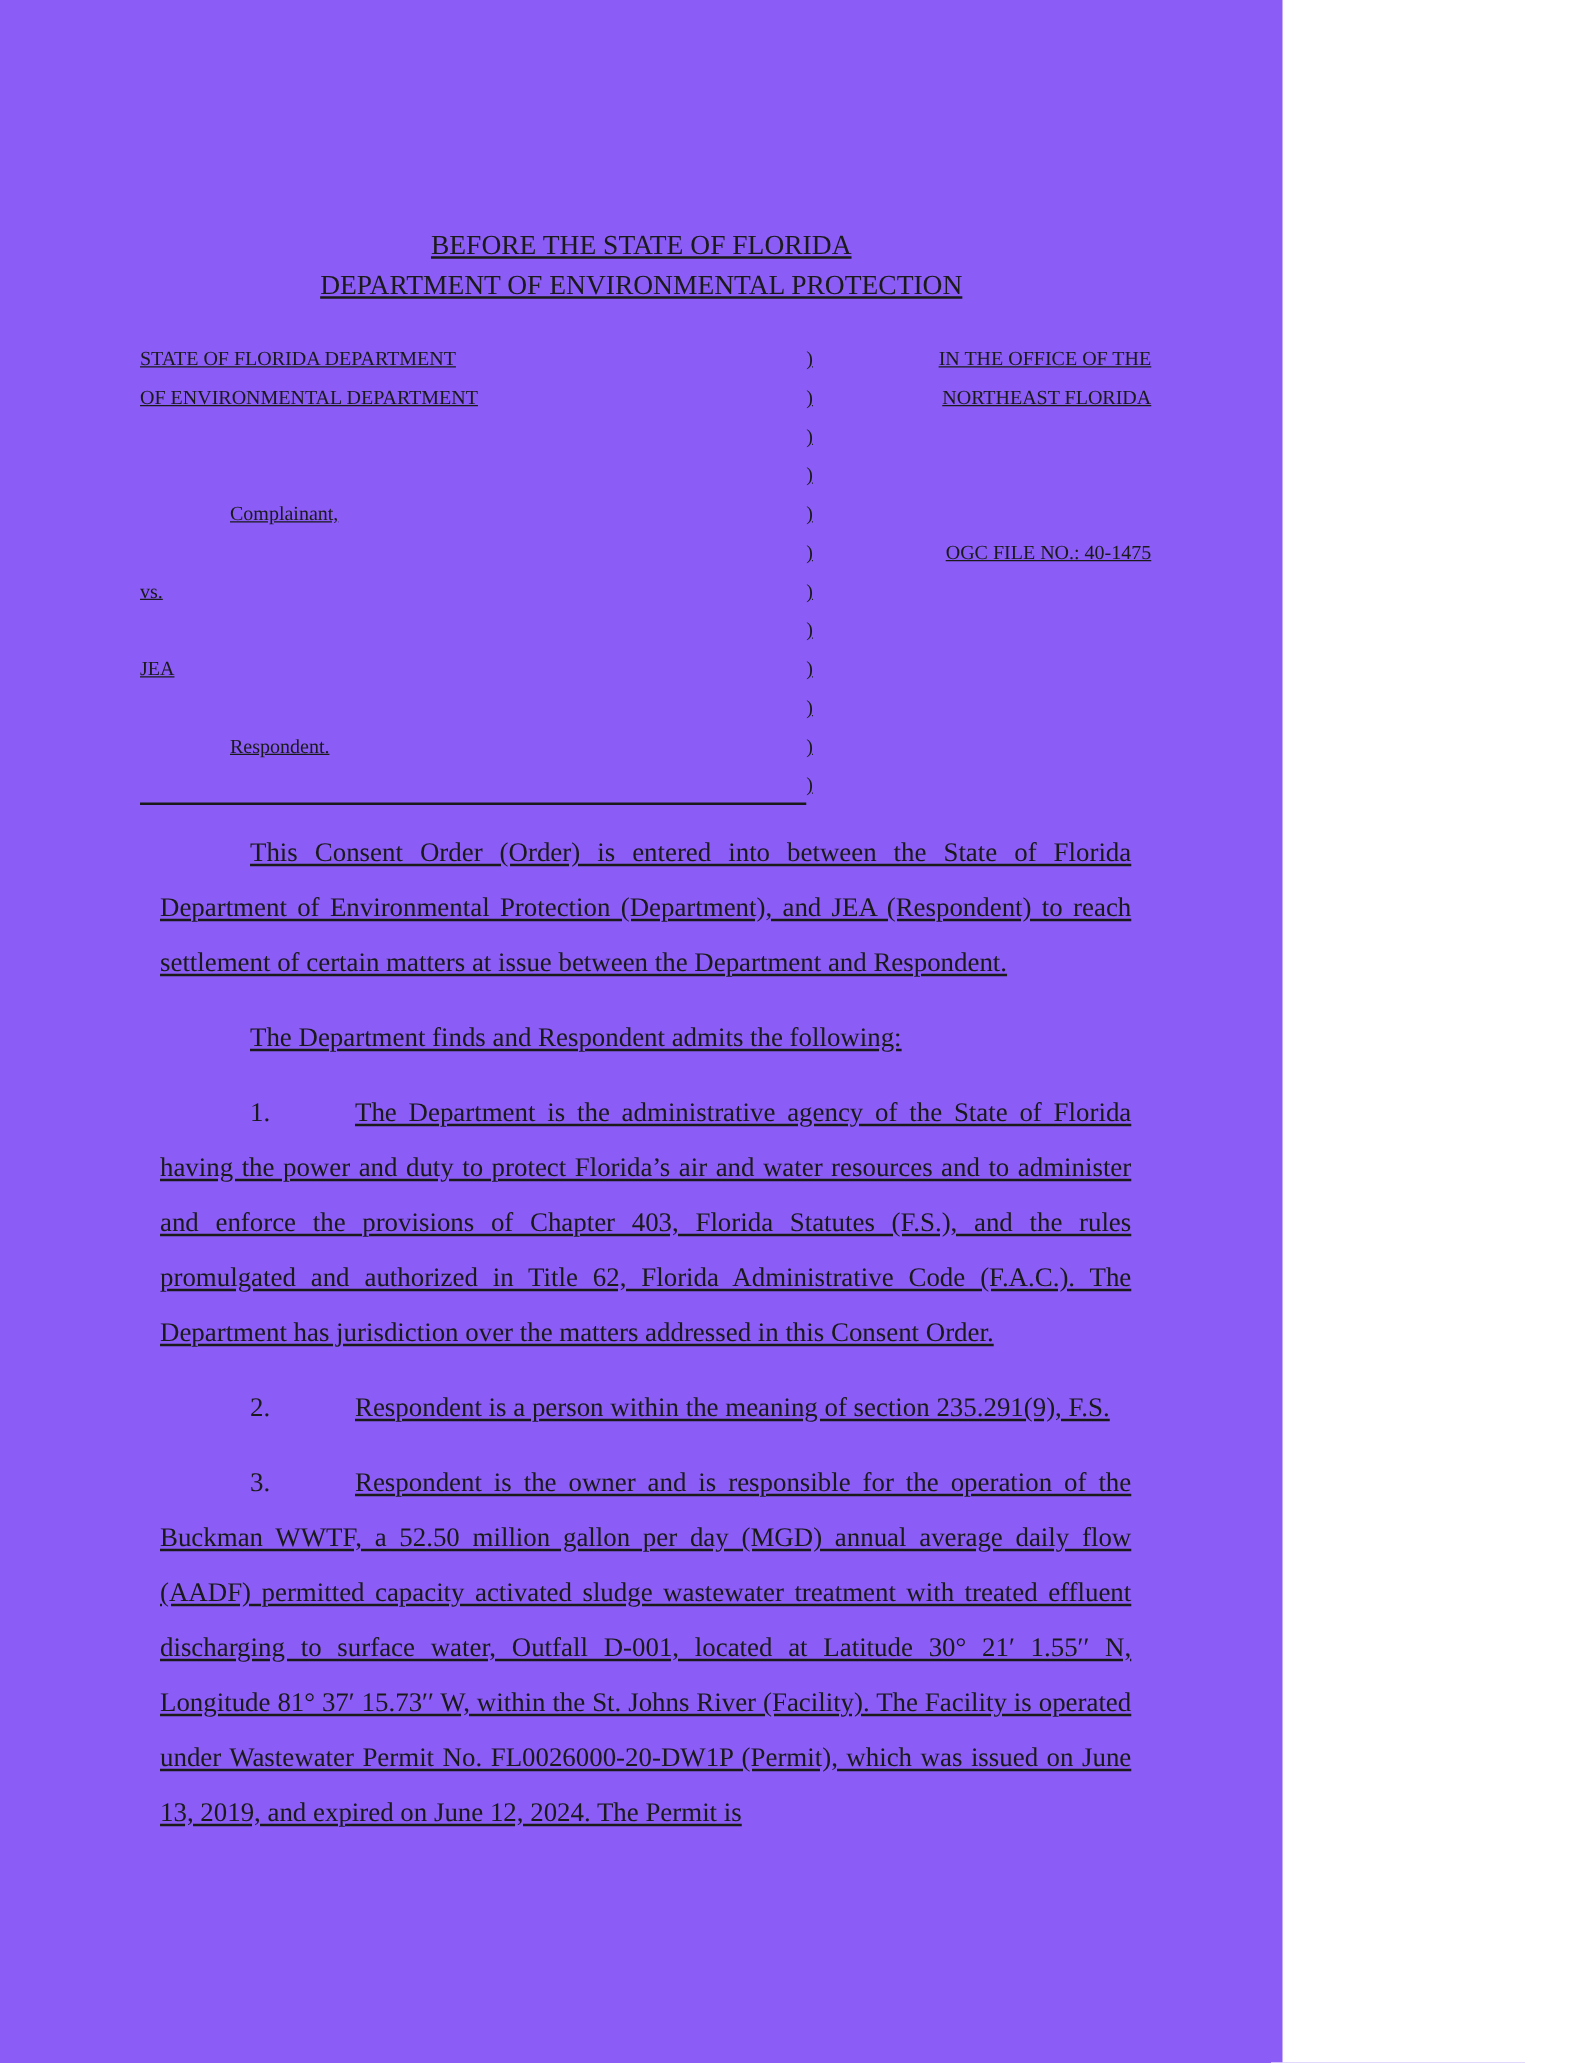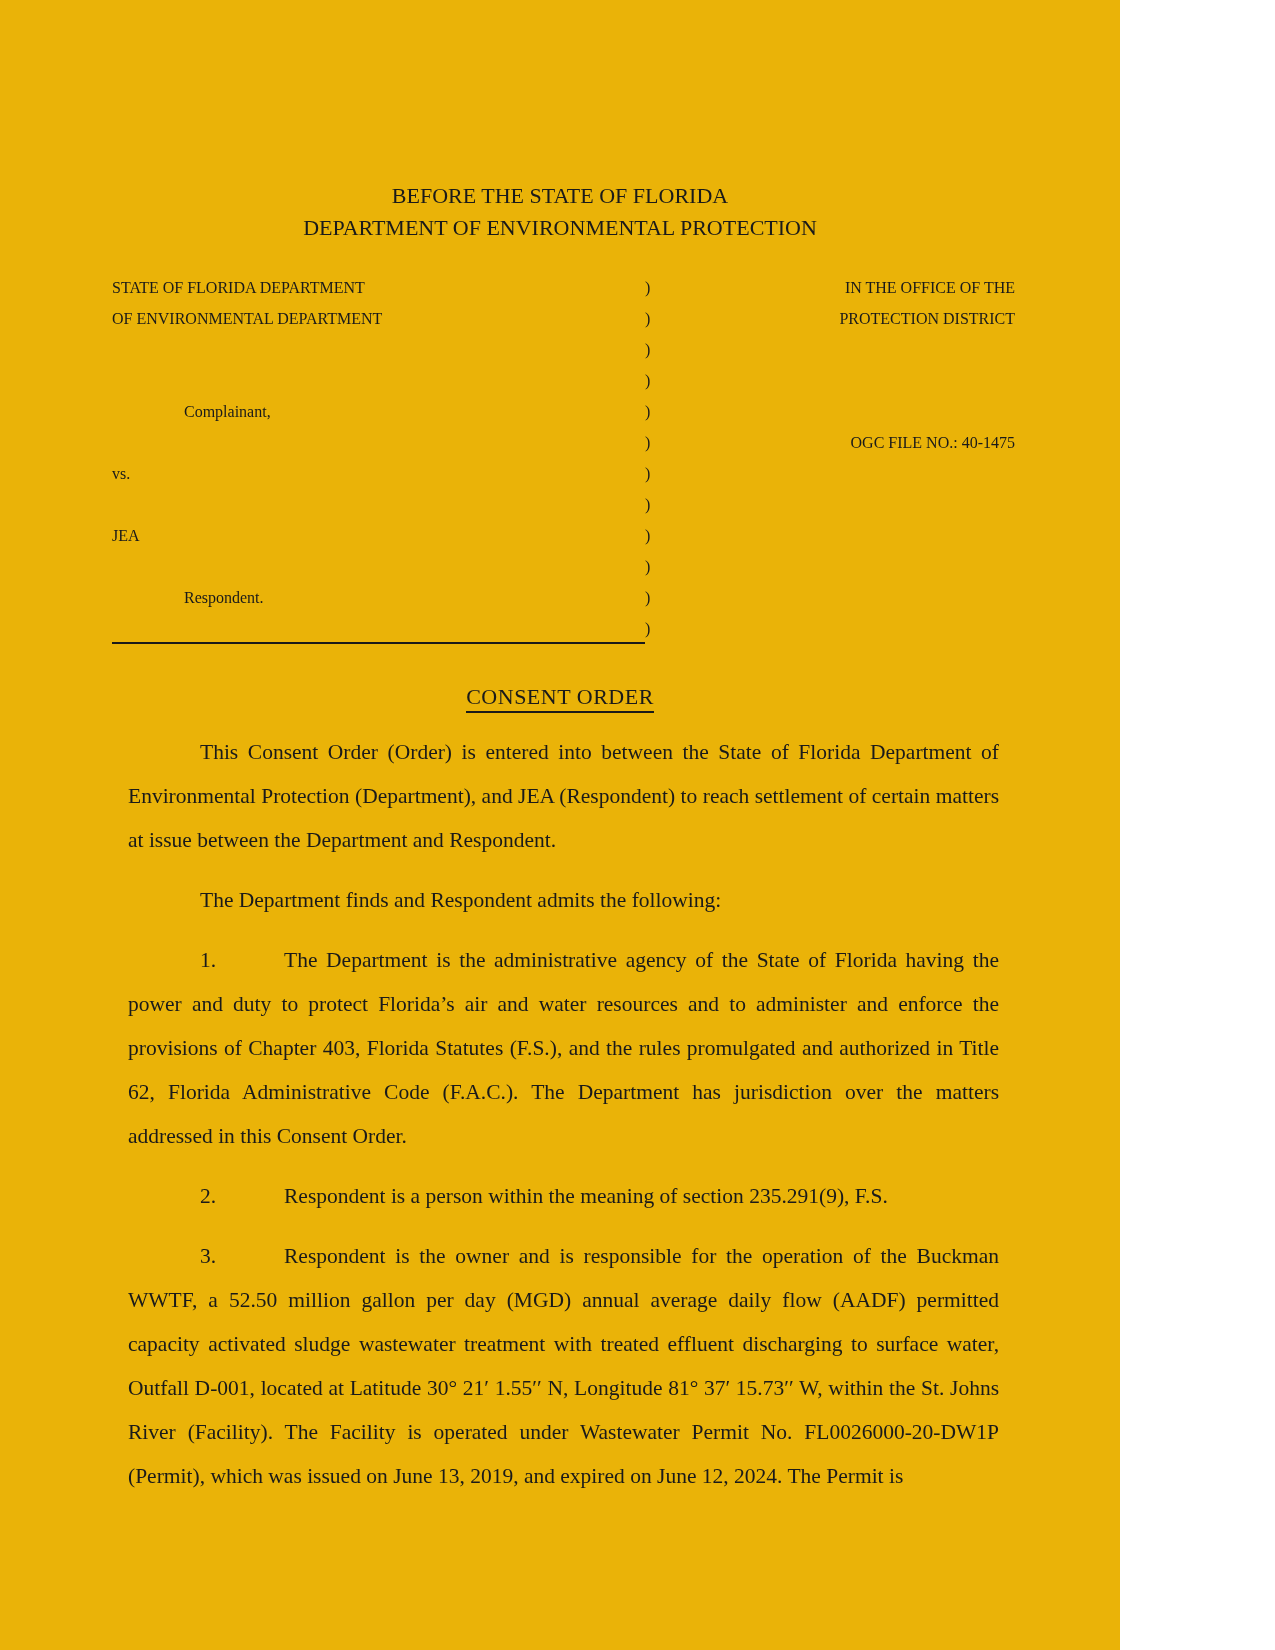--- a/index.html
+++ b/index.html
@@ -1,24 +1,25 @@
 <!DOCTYPE html>
 <html><head>
 <meta charset="utf-8">
 <style>
   * { margin: 0; padding: 0; box-sizing: border-box; }
   html, body { background: #ffffff; }
   .page {
     position: relative;
-    width: 1120px;
+    width: 1026px;
     height: 1650px;
-    background: #eab308;
+    background: #8b5cf6;
     color: #1a1a1a;
     font-family: "Liberation Serif", "DejaVu Serif", serif;
     overflow: hidden;
+    text-decoration: underline;
   }
   .court-header {
     margin-top: 180px;
     text-align: center;
     font-size: 22px;
     line-height: 32px;
   }
   .caption {
     margin-top: 28px;
     padding-left: 112px;
@@ -77,21 +78,21 @@
 
   <div class="caption">
     <div class="cap-row">
       <div class="cap-left">STATE OF FLORIDA DEPARTMENT</div>
       <div class="cap-paren">)</div>
       <div class="cap-right">IN THE OFFICE OF THE</div>
     </div>
     <div class="cap-row">
       <div class="cap-left">OF ENVIRONMENTAL DEPARTMENT</div>
       <div class="cap-paren">)</div>
-      <div class="cap-right">PROTECTION DISTRICT</div>
+      <div class="cap-right">NORTHEAST FLORIDA</div>
     </div>
     <div class="cap-row">
       <div class="cap-left"></div>
       <div class="cap-paren">)</div>
       <div class="cap-right"></div>
     </div>
     <div class="cap-row">
       <div class="cap-left"></div>
       <div class="cap-paren">)</div>
       <div class="cap-right"></div>
@@ -131,23 +132,20 @@
       <div class="cap-paren">)</div>
       <div class="cap-right"></div>
     </div>
     <div class="cap-row">
       <div class="cap-left cap-underline"></div>
       <div class="cap-paren">)</div>
       <div class="cap-right"></div>
     </div>
   </div>
 
-  <div class="doc-title">
-    <span class="underline">CONSENT ORDER</span>
-  </div>
 
   <div class="body-text">
     <p><span>This Consent Order (Order) is entered into between the State of Florida Department of Environmental Protection (Department), and JEA (Respondent) to reach settlement of certain matters at issue between the Department and Respondent.</span></p>
     <p><span>The Department finds and Respondent admits the following:</span></p>
     <p><span class="pnum">1.</span><span>The Department is the administrative agency of the State of Florida having the power and duty to protect Florida’s air and water resources and to administer and enforce the provisions of Chapter 403, Florida Statutes (F.S.), and the rules promulgated and authorized in Title 62, Florida Administrative Code (F.A.C.). The Department has jurisdiction over the matters addressed in this Consent Order.</span></p>
     <p><span class="pnum">2.</span><span>Respondent is a person within the meaning of section 235.291(9), F.S.</span></p>
     <p><span class="pnum">3.</span><span>Respondent is the owner and is responsible for the operation of the Buckman WWTF, a 52.50 million gallon per day (MGD) annual average daily flow (AADF) permitted capacity activated sludge wastewater treatment with treated effluent discharging to surface water, Outfall D-001, located at Latitude 30° 21′ 1.55′′ N, Longitude 81° 37′ 15.73′′ W, within the St. Johns River (Facility). The Facility is operated under Wastewater Permit No. FL0026000-20-DW1P (Permit), which was issued on June 13, 2019, and expired on June 12, 2024. The Permit is</span></p>
   </div>
 
 </div>

